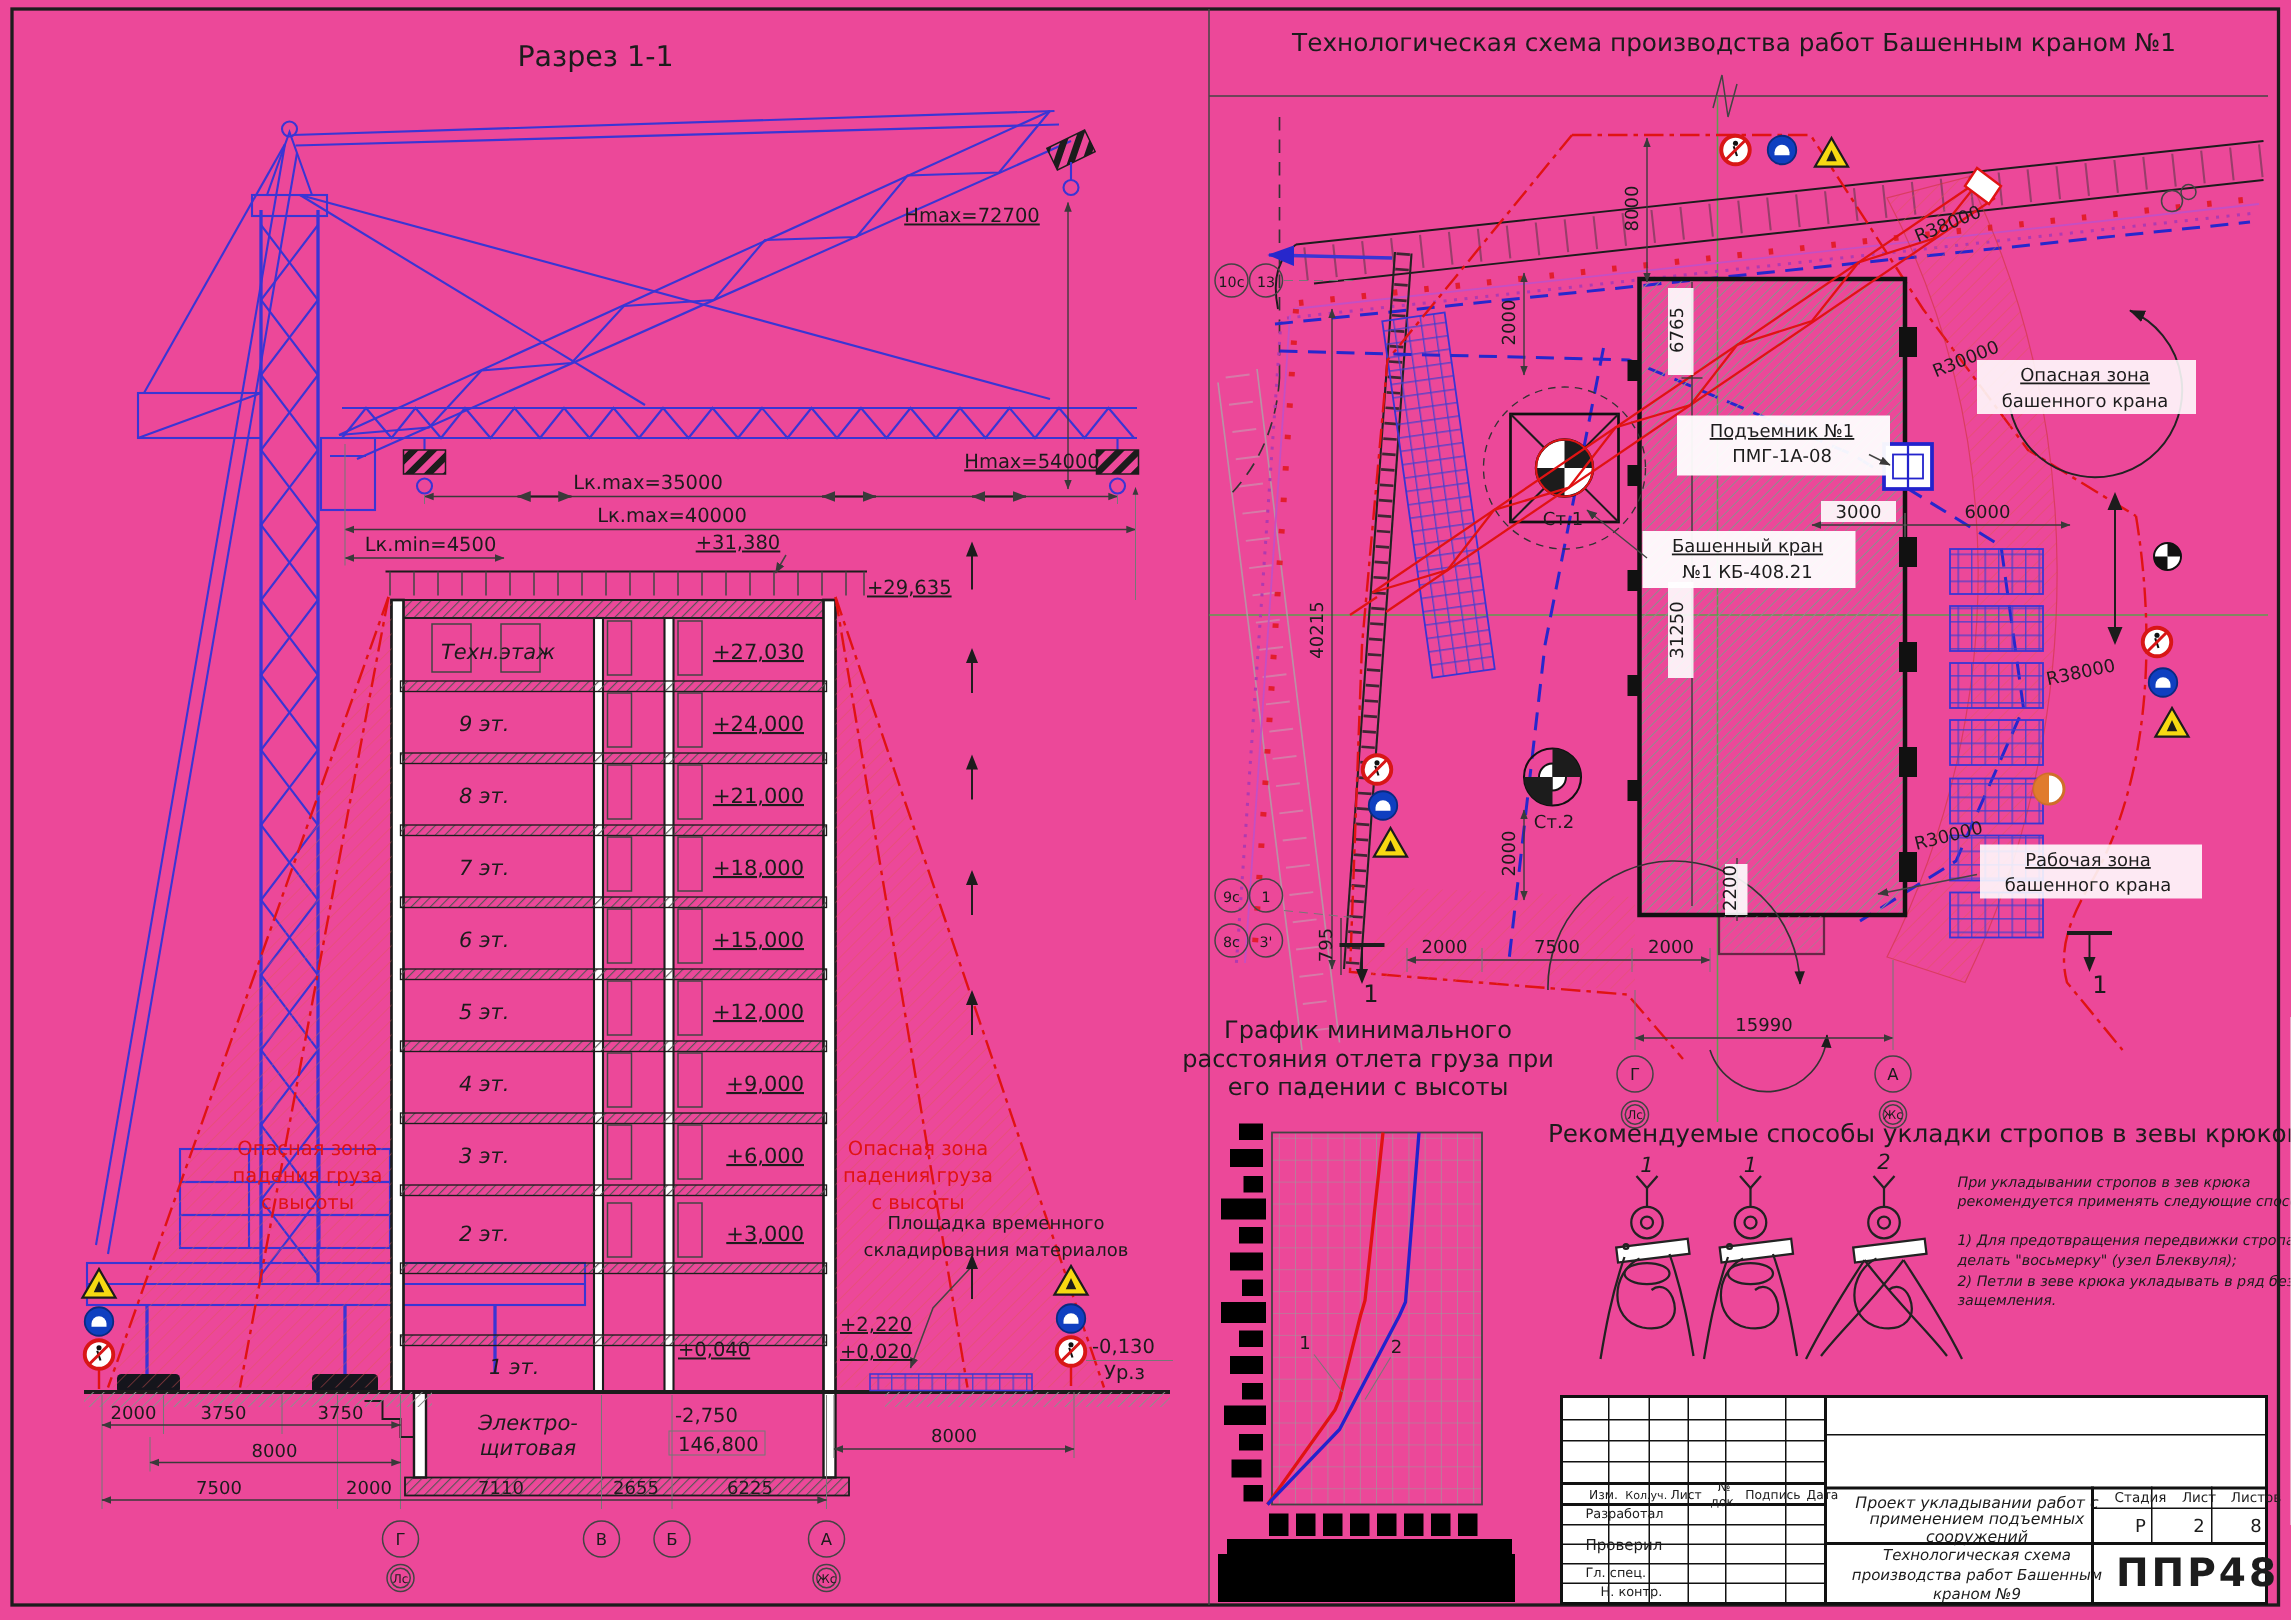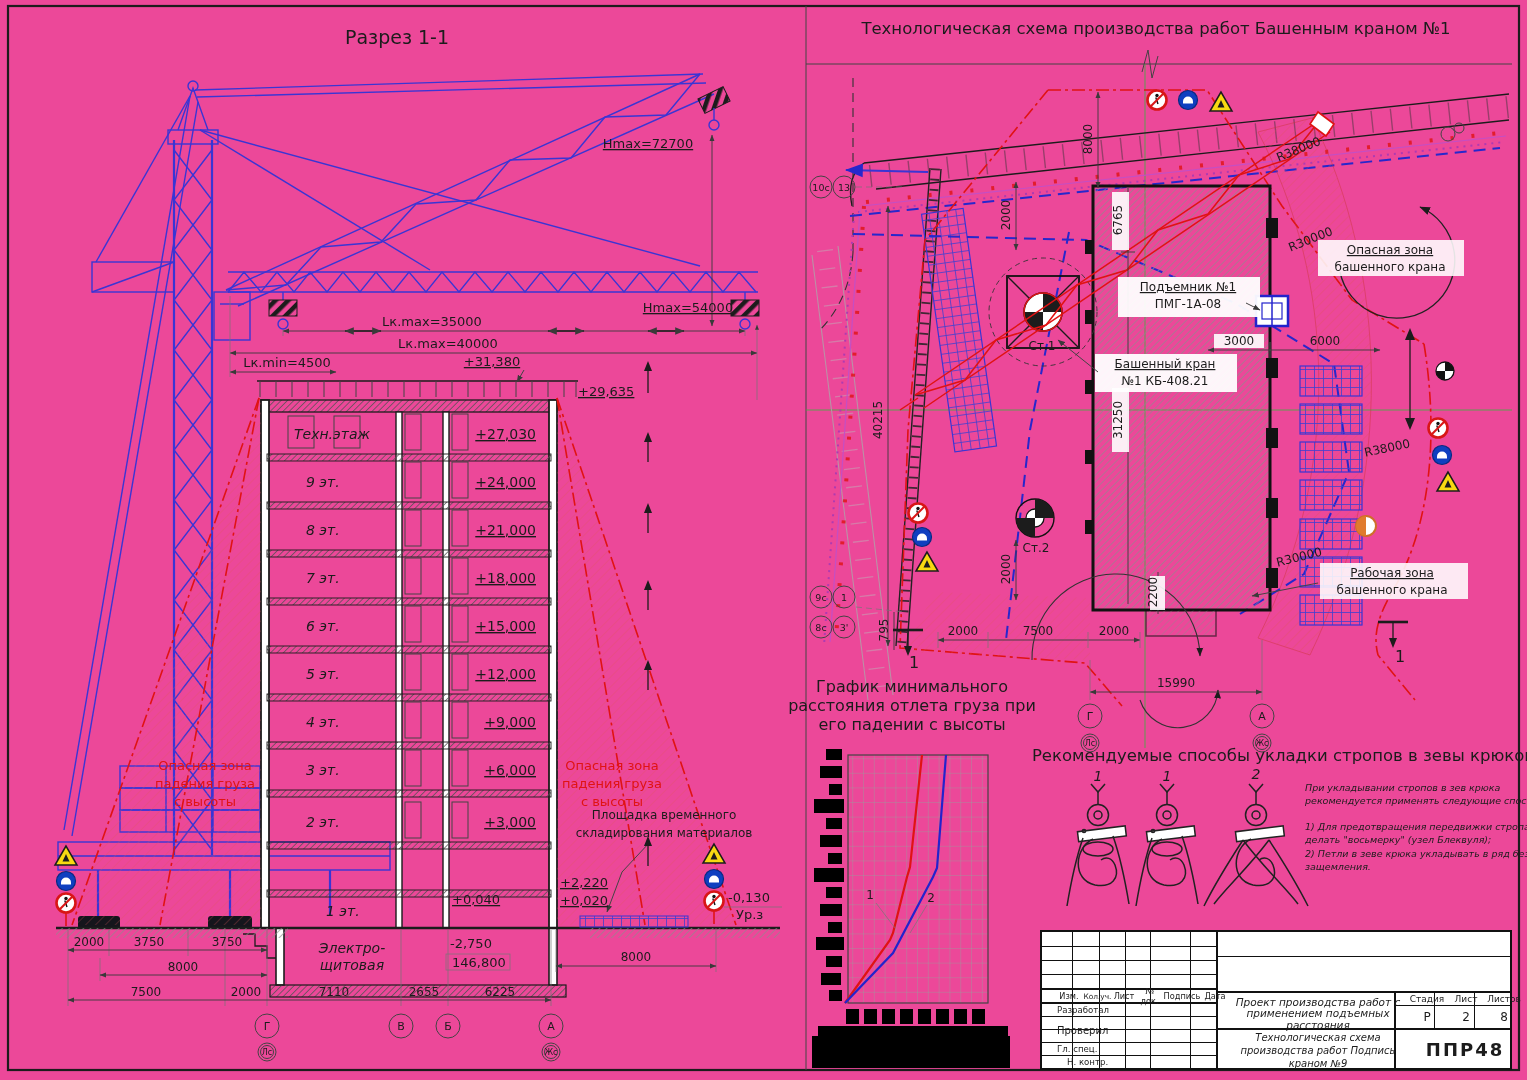--- a/index.html
+++ b/index.html
@@ -28,21 +28,21 @@
   .g{stroke:#3db33d;fill:none;stroke-width:1;opacity:.8}
   
   .tb{position:absolute;left:1040px;top:930px;width:472px;height:140px;border:2px solid #111;
       box-sizing:border-box;background:#fff;}
   .tb .vl,.tb .hl{position:absolute;background:#111;}
   .tb .vl{width:1px;}
   .tb .hl{height:1px;}
   .tb .cell{position:absolute;display:flex;align-items:center;justify-content:center;
             text-align:center;color:#1c1c1c;margin-left:12px;}
   .tb .left{justify-content:flex-start;padding-left:3px;}
-  .logo{font-weight:bold;color:#22a14e;font-size:18px;letter-spacing:2px;}
+  .logo{font-weight:bold;color:#22a14e;font-size:26px;letter-spacing:2px;}
 </style>
 </head>
 <body>
 
 <div class="sheet">
 <svg width="1527" height="1080" viewBox="0 0 1527 1080">
 <defs>
   <pattern id="pRed" width="7" height="7" patternUnits="userSpaceOnUse" patternTransform="rotate(45)">
     <line x1="0" y1="0" x2="0" y2="7" stroke="#e25555" stroke-width="1.1"></line>
   </pattern>
@@ -724,25 +724,25 @@
   <div class="cell" style="left:57px;top:57px;width:26px;height:14px;font-size:8.2px">Лист</div>
   <div class="cell" style="left:83px;top:57px;width:25px;height:14px;font-size:8.2px">№ док.</div>
   <div class="cell" style="left:108px;top:57px;width:40px;height:14px;font-size:8.2px">Подпись</div>
   <div class="cell" style="left:148px;top:57px;width:26px;height:14px;font-size:8.2px">Дата</div>
 
   <div class="cell left" style="left:0;top:71px;width:56px;height:13px;font-size:8.6px">Разработал</div>
   <div class="cell left" style="left:0;top:92px;width:56px;height:13px;font-size:10px">Проверил</div>
   <div class="cell left" style="left:0;top:110px;width:56px;height:13px;font-size:8.6px">Гл. спец.</div>
   <div class="cell left" style="left:10px;top:123px;width:56px;height:13px;font-size:8.6px">Н. контр.</div>
 
-  <div class="cell" style="left:176px;top:61px;width:176px;height:17px;font-size:10.5px;font-style:italic">Проект производства работ с</div>
-  <div class="cell" style="left:176px;top:78px;width:176px;height:17px;font-size:10.5px;font-style:italic">применением подъемных расстояния</div>
+  <div class="cell" style="left:176px;top:61px;width:176px;height:17px;font-size:10.5px;font-style:italic">Проект укладывании работ с</div>
+  <div class="cell" style="left:176px;top:78px;width:176px;height:17px;font-size:10.5px;font-style:italic">применением подъемных сооружений</div>
 
   <div class="cell" style="left:176px;top:99px;width:176px;height:13px;font-size:10px;font-style:italic">Технологическая схема</div>
-  <div class="cell" style="left:176px;top:112px;width:176px;height:13px;font-size:10px;font-style:italic">производства работ Подпись</div>
+  <div class="cell" style="left:176px;top:112px;width:176px;height:13px;font-size:10px;font-style:italic">производства работ Башенным</div>
   <div class="cell" style="left:176px;top:125px;width:176px;height:13px;font-size:10px;font-style:italic">краном №9</div>
 
   <div class="cell" style="left:354px;top:60px;width:38px;height:13px;font-size:9px">Стадия</div>
   <div class="cell" style="left:392px;top:60px;width:40px;height:13px;font-size:9px">Лист</div>
   <div class="cell" style="left:432px;top:60px;width:36px;height:13px;font-size:9px">Листов</div>
   <div class="cell" style="left:354px;top:73px;width:38px;height:23px;font-size:12px">Р</div>
   <div class="cell" style="left:392px;top:73px;width:40px;height:23px;font-size:12px">2</div>
   <div class="cell" style="left:432px;top:73px;width:36px;height:23px;font-size:12px">8</div>
 
   <div class="cell logo" style="left:354px;top:98px;width:114px;height:38px">ППР48</div>

